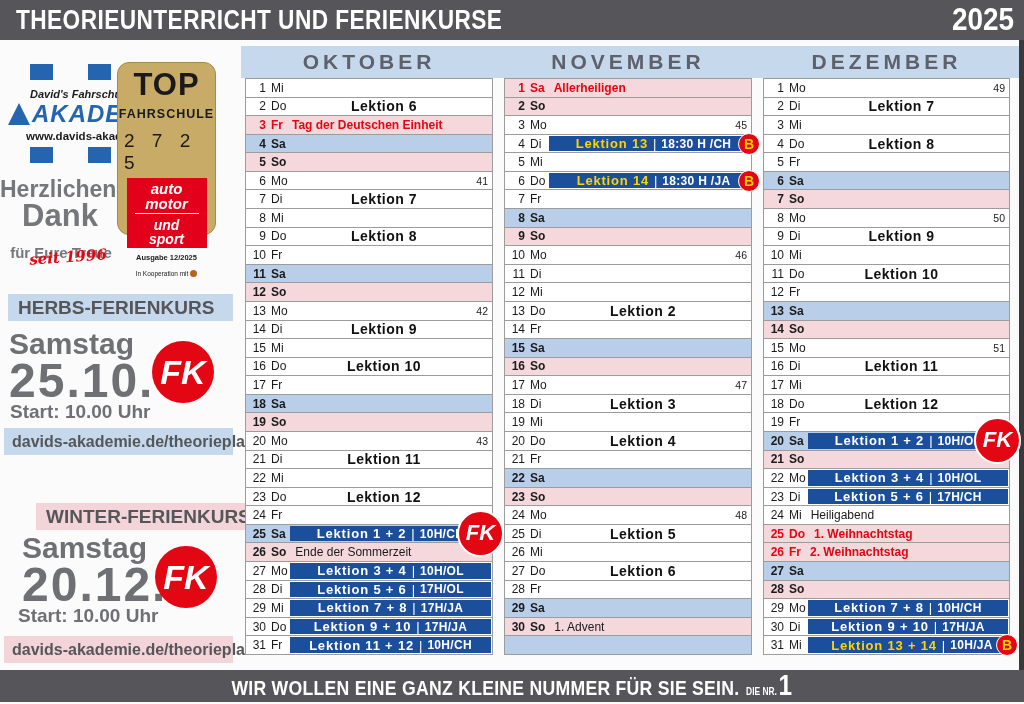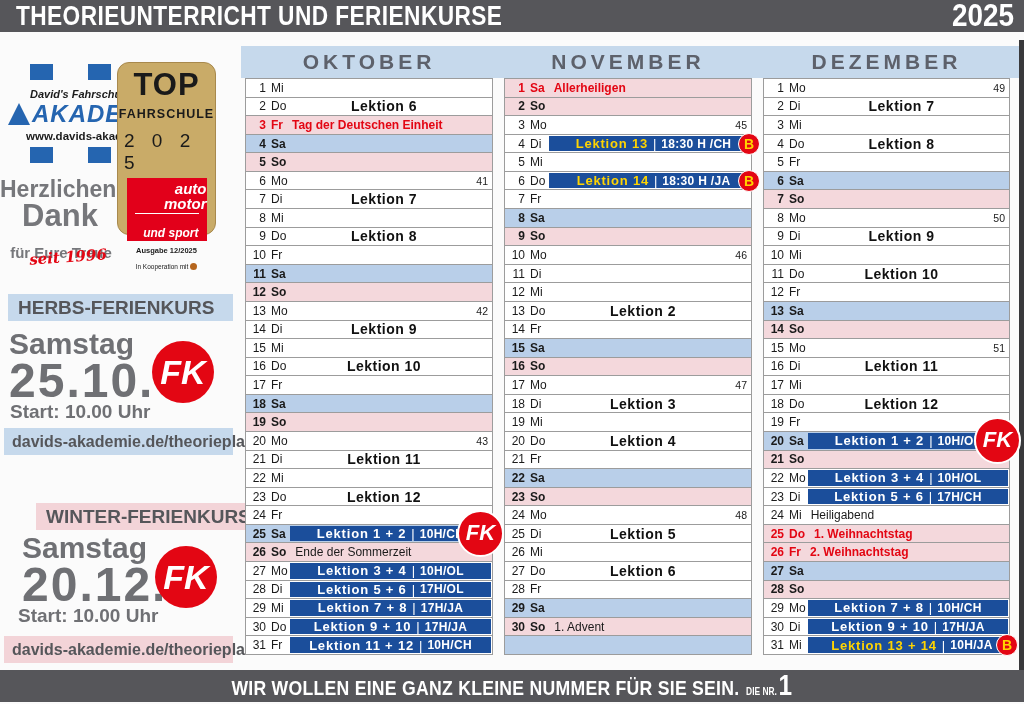--- a/index.html
+++ b/index.html
@@ -6,21 +6,21 @@
   html,body { width:1024px; height:704px; }
   body {
     position: relative;
     font-family: "Liberation Sans", sans-serif;
     background: #fbfbfb;
     overflow: hidden;
     color:#1a1a1a;
   }
   
   .topbar {
-    position:absolute; left:0; top:0; width:1024px; height:32px;
+    position:absolute; left:0; top:0; width:1024px; height:40px;
     background:#56565a; display:flex; align-items:center; justify-content:space-between;
     color:#fff;
   }
   .topbar .title{
     font-size:27px; font-weight:700; margin-left:16px; white-space:nowrap;
     transform:scaleX(0.84); transform-origin:left center; letter-spacing:0.5px;
   }
   .topbar .year{
     font-size:31px; font-weight:700; margin-right:10px;
     transform:scaleX(0.9); transform-origin:right center;
@@ -119,25 +119,25 @@
     background:#c9ab68; border:1px solid #a8894d; border-radius:12px;
     display:flex; flex-direction:column; align-items:center;
   }
   .tb-top{ font-size:31px; font-weight:800; letter-spacing:1px; margin-top:6px; line-height:1;}
   .tb-hr{ width:74px; height:2px; background:#1a1a1a; margin:3px 0;}
   .tb-hr.thin{ height:1px; width:62px;}
   .tb-school{ font-size:12.5px; font-weight:700; letter-spacing:1px; margin:1px 0;}
   .tb-year{ font-size:19px; letter-spacing:6px; margin:2px 0 4px 6px;}
   .tb-ams{
     width:80px; background:#e2001a; color:#fff; font-style:italic; font-weight:800;
-    text-align:right; padding:3px 0 2px; line-height:1;
+    text-align:center; padding:3px 0 2px; line-height:1;
   }
   .tb-ams .l1{ font-size:15px; display:block;}
   .tb-ams .l2{ font-size:15px; display:block;}
-  .tb-ams .l3{ font-size:12px; display:block; border-top:1px solid #fff; margin:2px 8px 0; padding-top:13px;}
+  .tb-ams .l3{ font-size:14px; display:block; border-top:1px solid #fff; margin:2px 8px 0; padding-top:4px;}
   .tb-issue{ font-size:7.5px; font-weight:700; margin-top:5px;}
   .tb-coop{ font-size:6.5px; margin-top:2px; display:flex; align-items:center; gap:2px;}
   .coop-dot{ width:7px; height:7px; border-radius:50%; background:#b5651d; display:inline-block;}
 
   .thanks1{ position:absolute; left:0; top:176px; width:120px; text-align:left; font-size:23px; font-weight:800; color:#76777b;}
   .thanks2{ position:absolute; left:0; top:198px; width:120px; text-align:center; font-size:31px; font-weight:800; color:#76777b;}
   .thanks3{ position:absolute; left:0; top:244px; width:122px; text-align:center; font-size:15px; font-weight:800; color:#76777b;}
   .thanks4{ position:absolute; left:18px; top:248px; width:100px; text-align:center;
     font-size:15px; font-weight:700; font-style:italic; color:#e30613;
     font-family:"DejaVu Serif", serif; transform:rotate(-4deg);}
@@ -187,21 +187,21 @@
     <span class="tri-icon"></span>
     <span>AKADEMIE</span>
   </div>
   <div class="logo-url">www.davids-akademie.de</div>
 
   <div class="top-badge">
     <div class="tb-top">TOP</div>
     <div class="tb-hr"></div>
     <div class="tb-school">FAHRSCHULE</div>
     <div class="tb-hr"></div>
-    <div class="tb-year">2 0 2 5</div>
+    <div class="tb-year">2 7 2 5</div>
     <div class="tb-ams">
       <span class="l1">auto</span>
       <span class="l2">motor</span>
       <span class="l3">und sport</span>
     </div>
     <div class="tb-issue">Ausgabe 12/2025</div>
     <div class="tb-hr thin"></div>
     <div class="tb-coop">
       <span>In Kooperation mit</span>
       <span class="coop-dot"></span>

